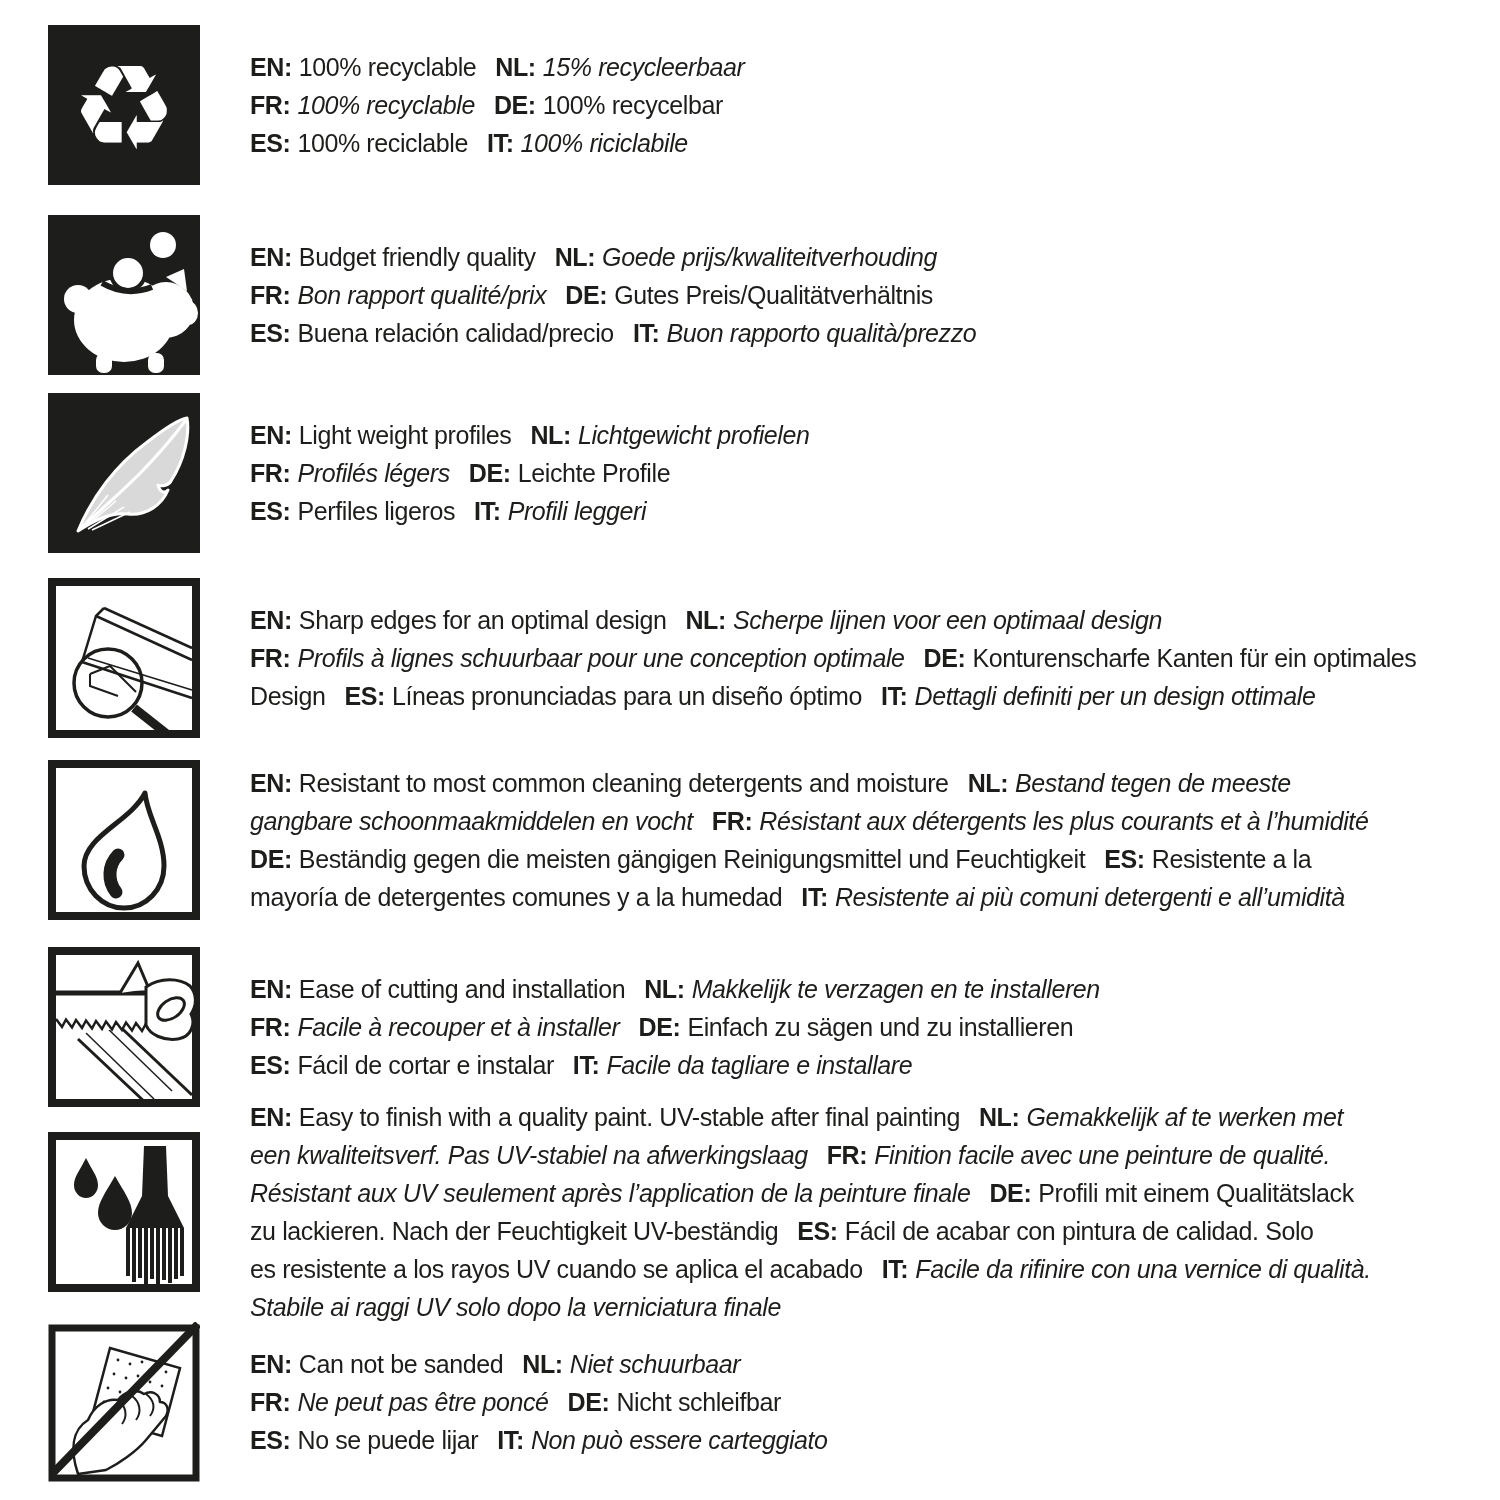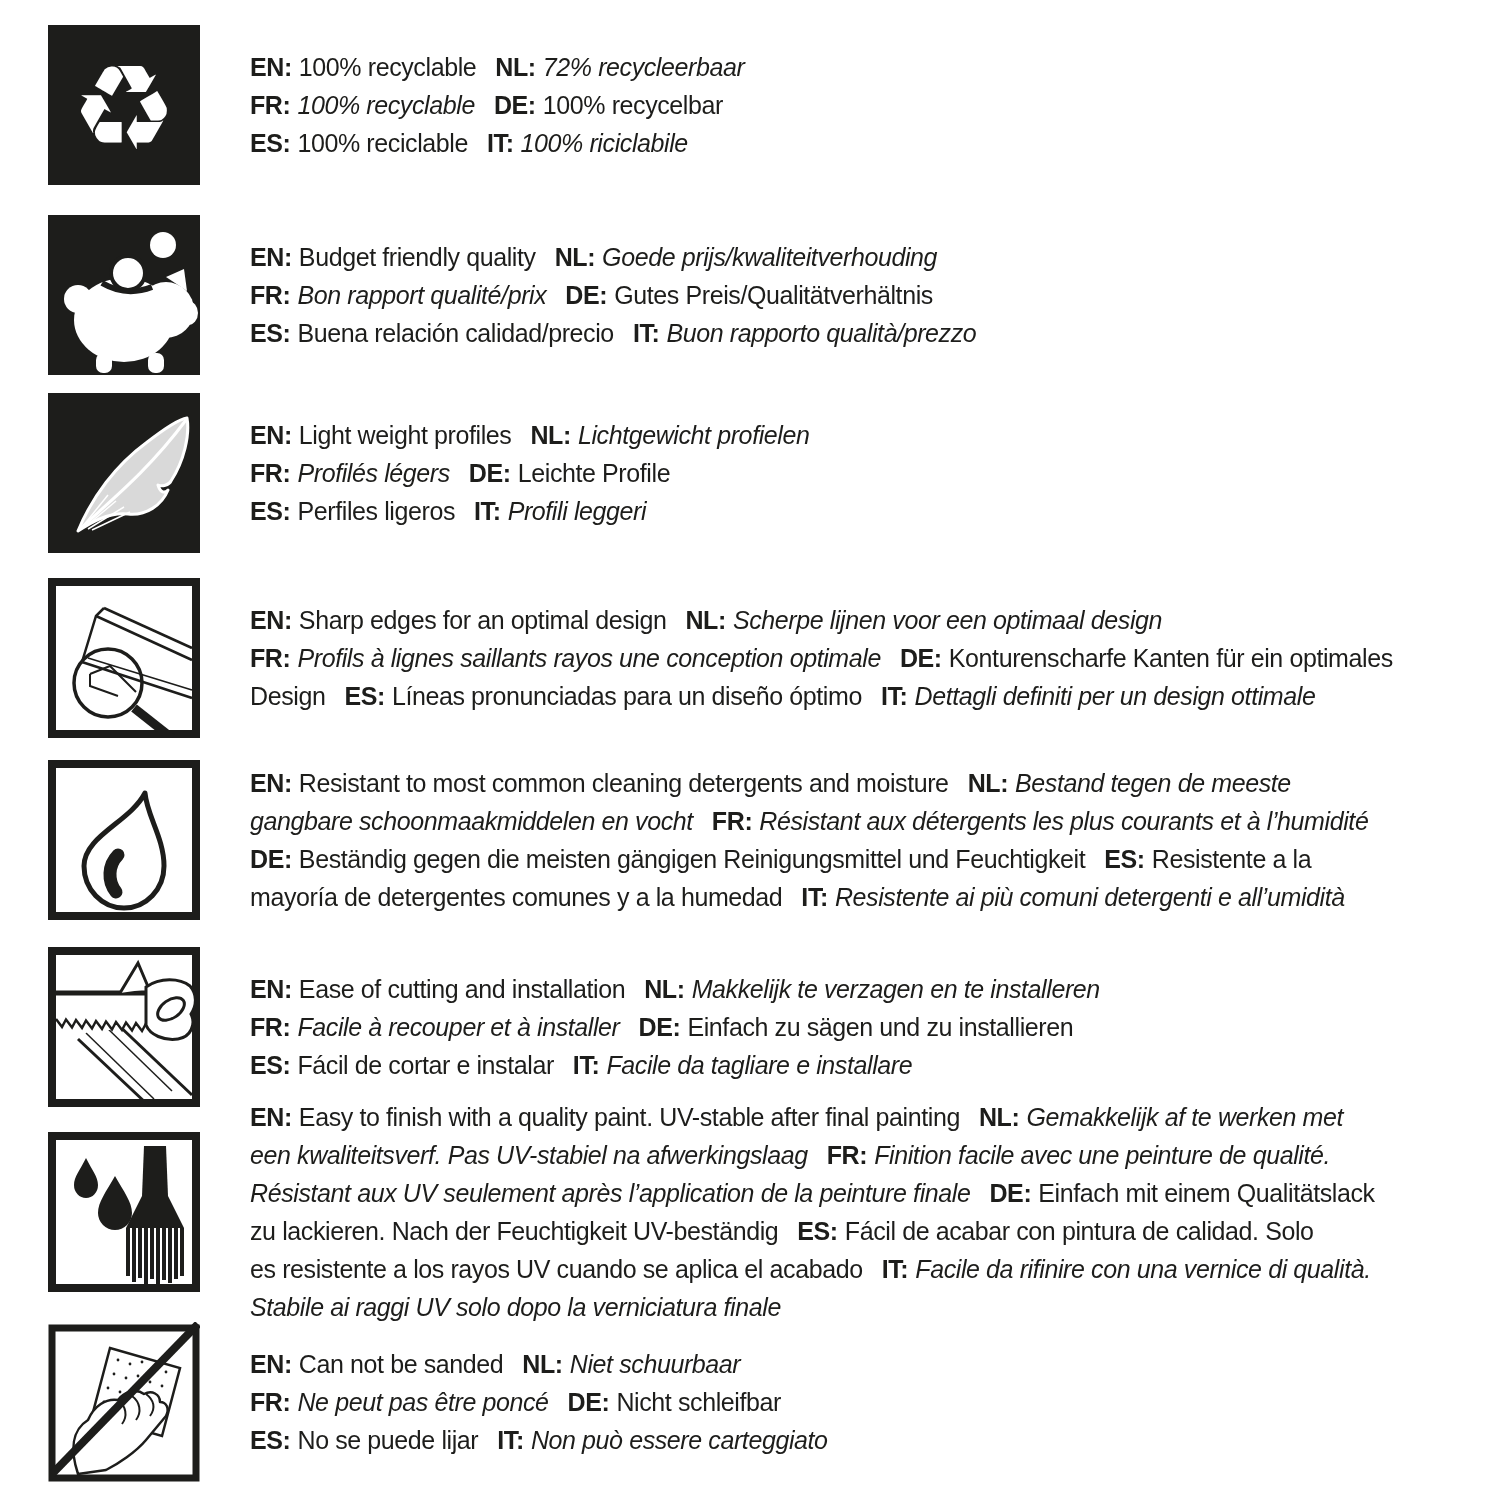--- a/index.html
+++ b/index.html
@@ -41,21 +41,21 @@
 <div class="page">
 
   <div class="row r1">
     <div class="icon">
       <svg viewBox="0 0 152 160" xmlns="http://www.w3.org/2000/svg">
         <rect width="152" height="160" fill="#1d1d1b"></rect>
         <text x="76" y="124" font-size="118" text-anchor="middle" fill="#ffffff" font-family="DejaVu Sans, sans-serif">♻</text>
       </svg>
     </div>
     <div class="text">
-        <div class="line"><span class="seg"><b class="lab">EN:</b><span class="val">100% recyclable</span></span><span class="seg"><b class="lab">NL:</b><span class="val it">72% recycleerbaar</span></span></div>
+        <div class="line"><span class="seg"><b class="lab">EN:</b><span class="val">100% recyclable</span></span><span class="seg"><b class="lab">NL:</b><span class="val it">15% recycleerbaar</span></span></div>
         <div class="line"><span class="seg"><b class="lab">FR:</b><span class="val it">100% recyclable</span></span><span class="seg"><b class="lab">DE:</b><span class="val">100% recycelbar</span></span></div>
         <div class="line"><span class="seg"><b class="lab">ES:</b><span class="val">100% reciclable</span></span><span class="seg"><b class="lab">IT:</b><span class="val it">100% riciclabile</span></span></div>
       </div>
   </div>
 
   <div class="row r2">
     <div class="icon">
       <svg viewBox="0 0 152 160" xmlns="http://www.w3.org/2000/svg">
         <rect width="152" height="160" fill="#1d1d1b"></rect>
         <g fill="#ffffff">
@@ -115,21 +115,21 @@
         <circle cx="60" cy="105" r="34" stroke="#1d1d1b" stroke-width="3.5" fill="none"></circle>
         <g stroke="#1d1d1b" stroke-width="2" fill="none">
           <path d="M42,96 L62,88 L88,114"></path>
           <path d="M42,96 L42,108 L70,118"></path>
         </g>
         <path d="M86,130 L124,160" stroke="#1d1d1b" stroke-width="9"></path>
       </svg>
     </div>
     <div class="text">
         <div class="line"><span class="seg"><b class="lab">EN:</b><span class="val">Sharp edges for an optimal design</span></span><span class="seg"><b class="lab">NL:</b><span class="val it">Scherpe lijnen voor een optimaal design</span></span></div>
-        <div class="line"><span class="seg"><b class="lab">FR:</b><span class="val it">Profils à lignes saillants rayos une conception optimale</span></span><span class="seg"><b class="lab">DE:</b><span class="val">Konturenscharfe Kanten für ein optimales</span></span></div>
+        <div class="line"><span class="seg"><b class="lab">FR:</b><span class="val it">Profils à lignes schuurbaar pour une conception optimale</span></span><span class="seg"><b class="lab">DE:</b><span class="val">Konturenscharfe Kanten für ein optimales</span></span></div>
         <div class="line"><span class="seg"><span class="val">Design</span></span><span class="seg"><b class="lab">ES:</b><span class="val">Líneas pronunciadas para un diseño óptimo</span></span><span class="seg"><b class="lab">IT:</b><span class="val it">Dettagli definiti per un design ottimale</span></span></div>
       </div>
   </div>
 
   <div class="row r5">
     <div class="icon">
       <svg viewBox="0 0 152 160" xmlns="http://www.w3.org/2000/svg">
         <rect width="152" height="160" fill="#ffffff"></rect>
         <rect x="4" y="4" width="144" height="152" fill="#ffffff" stroke="#1d1d1b" stroke-width="8"></rect>
         <path d="M97,33 C99,56 116,78 116,106 A40,42 0 0 1 36,106 C36,76 82,62 97,33 Z" fill="#ffffff" stroke="#1d1d1b" stroke-width="5" stroke-linejoin="round"></path>
@@ -189,21 +189,21 @@
           <rect x="114" y="96" width="4" height="52"></rect>
           <rect x="120" y="96" width="4" height="55"></rect>
           <rect x="126" y="96" width="4" height="51"></rect>
           <rect x="132" y="96" width="4" height="48"></rect>
         </g>
       </svg>
     </div>
     <div class="text">
         <div class="line"><span class="seg"><b class="lab">EN:</b><span class="val">Easy to finish with a quality paint. UV-stable after final painting</span></span><span class="seg"><b class="lab">NL:</b><span class="val it">Gemakkelijk af te werken met</span></span></div>
         <div class="line"><span class="seg"><span class="val it">een kwaliteitsverf. Pas UV-stabiel na afwerkingslaag</span></span><span class="seg"><b class="lab">FR:</b><span class="val it">Finition facile avec une peinture de qualité.</span></span></div>
-        <div class="line"><span class="seg"><span class="val it">Résistant aux UV seulement après l’application de la peinture finale</span></span><span class="seg"><b class="lab">DE:</b><span class="val">Einfach mit einem Qualitätslack</span></span></div>
+        <div class="line"><span class="seg"><span class="val it">Résistant aux UV seulement après l’application de la peinture finale</span></span><span class="seg"><b class="lab">DE:</b><span class="val">Profili mit einem Qualitätslack</span></span></div>
         <div class="line"><span class="seg"><span class="val">zu lackieren. Nach der Feuchtigkeit UV-beständig</span></span><span class="seg"><b class="lab">ES:</b><span class="val">Fácil de acabar con pintura de calidad. Solo</span></span></div>
         <div class="line"><span class="seg"><span class="val">es resistente a los rayos UV cuando se aplica el acabado</span></span><span class="seg"><b class="lab">IT:</b><span class="val it">Facile da rifinire con una vernice di qualità.</span></span></div>
         <div class="line"><span class="seg"><span class="val it">Stabile ai raggi UV solo dopo la verniciatura finale</span></span></div>
       </div>
   </div>
 
   <div class="row r8">
     <div class="icon">
       <svg viewBox="0 0 152 160" xmlns="http://www.w3.org/2000/svg">
         <rect width="152" height="160" fill="#ffffff"></rect>

